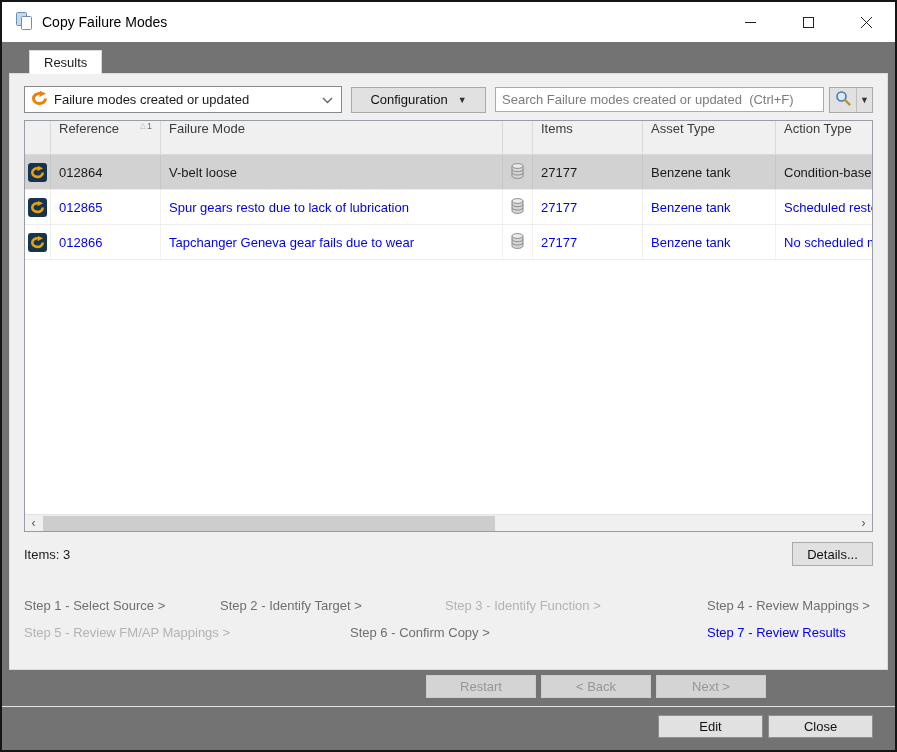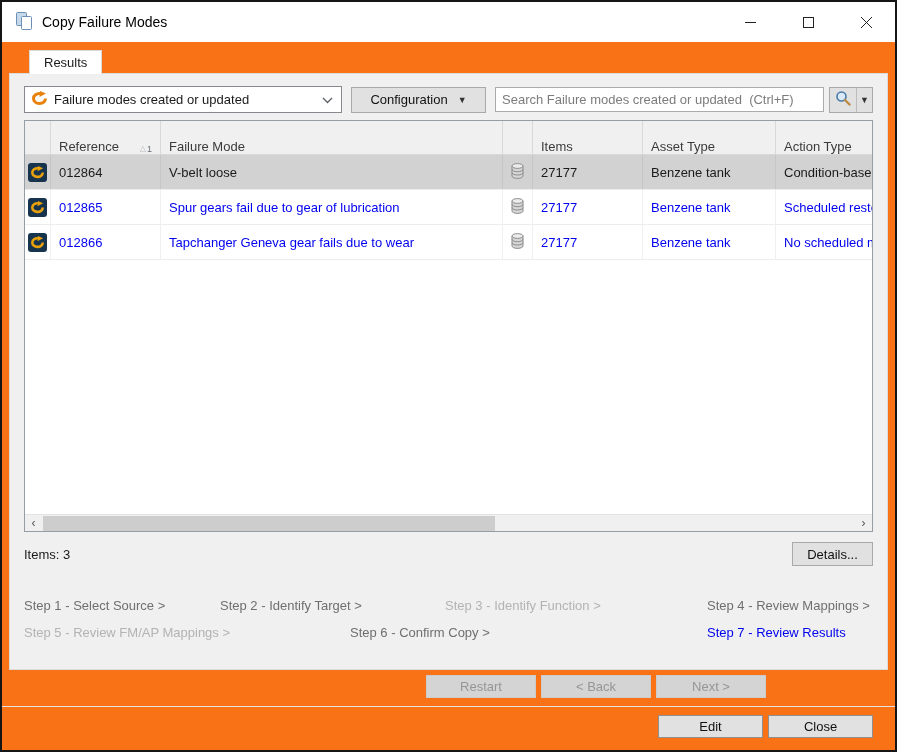--- a/index.html
+++ b/index.html
@@ -2,21 +2,21 @@
 <html><head>
 <meta charset="utf-8">
 <style>
   * { box-sizing: border-box; margin: 0; padding: 0; }
   html, body { width: 897px; height: 752px; overflow: hidden; }
   body { font-family: "Liberation Sans", sans-serif; font-size: 13px; color: #1a1a1a; }
 
   .dialog {
     width: 897px; height: 752px;
     border: 2px solid #151515;
-    background: #f97316;
+    background: #737373;
     display: flex; flex-direction: column;
   }
 
   
   .titlebar {
     height: 40px; background: #ffffff;
     display: flex; align-items: center;
     padding-left: 12px; flex: 0 0 auto;
   }
   .title-text { font-size: 14px; color: #000; margin-left: 8px; }
@@ -75,21 +75,21 @@
 
   
   .grid {
     margin-top: 7px; height: 412px;
     border: 1px solid #979da5;
     background: #ffffff;
     display: flex; flex-direction: column;
   }
   .thead { display: flex; height: 34px; background: #f0f0f0; flex: 0 0 auto; border-bottom: 1px solid #d9d9d9; }
   .th {
-    display: flex; align-items: flex-end; padding: 0 8px;
+    display: flex; align-items: flex-start; padding: 0 8px;
     border-right: 1px solid #d9d9d9; color: #3b3b3b; font-size: 13px;
     white-space: nowrap; overflow: hidden;
   }
   .trow { display: flex; height: 35px; flex: 0 0 auto; background: #fff; border-bottom: 1px solid #ededed; }
   .trow.selected { background: #d2d2d2; }
   .trow.linkrow .cell-text { color: #0000f0; }
   .td {
     display: flex; align-items: center; padding: 0 8px;
     border-right: 1px solid #f0f0f0; white-space: nowrap; overflow: hidden;
     font-size: 13px;
@@ -281,21 +281,21 @@
   <div class="trow linkrow">
     <div class="td col-icon1">
       <span class="fm-chip">
         <svg width="15" height="13" viewBox="0 0 17 15">
           <path d="M14.5 7.5 A 6 5 0 1 1 9 2.6" fill="none" stroke="#e8a00c" stroke-width="3"></path>
           <polygon points="9,0 15,2.5 8.5,6" fill="#e8a00c"></polygon>
         </svg>
       </span>
     </div>
     <div class="td col-ref cell-text">012865</div>
-    <div class="td col-fm cell-text">Spur gears fail due to gear of lubrication</div>
+    <div class="td col-fm cell-text">Spur gears resto due to lack of lubrication</div>
     <div class="td col-icon2">
       <span>
         <svg width="13" height="16" viewBox="0 0 13 16">
           <path d="M1 3 L1 13 A 5.5 2.4 0 0 0 12 13 L12 3" fill="#d6d6d6" stroke="#8a8a8a"></path>
           <ellipse cx="6.5" cy="3" rx="5.5" ry="2.4" fill="#ececec" stroke="#8a8a8a"></ellipse>
           <path d="M1 6.3 A 5.5 2.4 0 0 0 12 6.3" fill="none" stroke="#8a8a8a"></path>
           <path d="M1 9.6 A 5.5 2.4 0 0 0 12 9.6" fill="none" stroke="#8a8a8a"></path>
         </svg>
       </span>
     </div>

